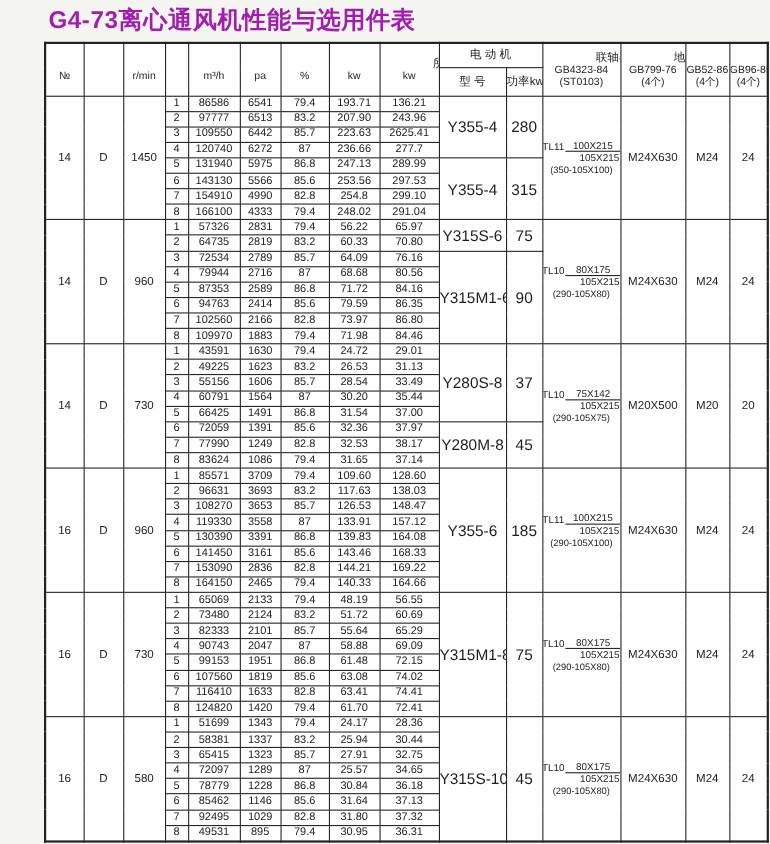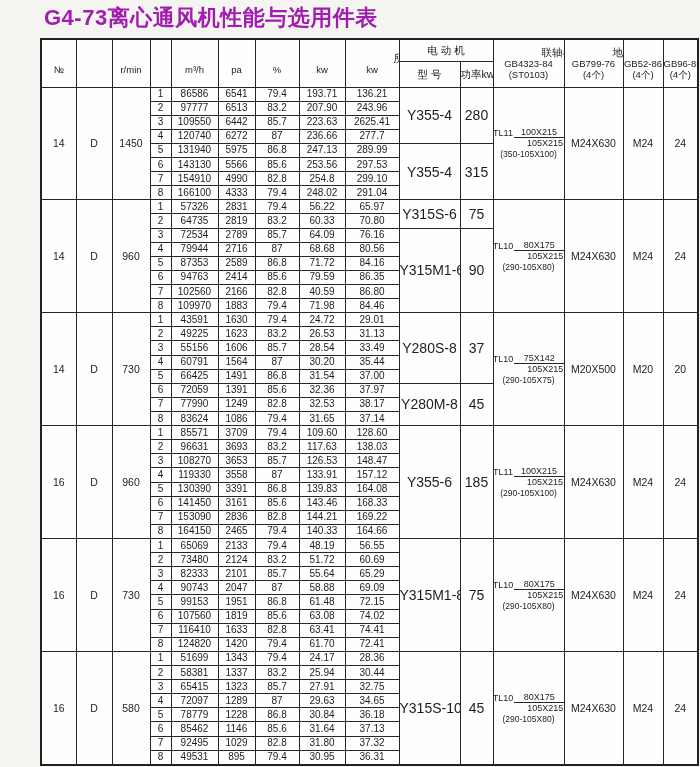--- a/index.html
+++ b/index.html
@@ -311,21 +311,21 @@
         <td>2414</td>
         <td>85.6</td>
         <td>79.59</td>
         <td>86.35</td>
       </tr>
       <tr>
         <td>7</td>
         <td>102560</td>
         <td>2166</td>
         <td>82.8</td>
-        <td>40.59</td>
+        <td>73.97</td>
         <td>86.80</td>
       </tr>
       <tr>
         <td>8</td>
         <td>109970</td>
         <td>1883</td>
         <td>79.4</td>
         <td>71.98</td>
         <td>84.46</td>
       </tr>
@@ -617,21 +617,21 @@
         <td>1323</td>
         <td>85.7</td>
         <td>27.91</td>
         <td>32.75</td>
       </tr>
       <tr>
         <td>4</td>
         <td>72097</td>
         <td>1289</td>
         <td>87</td>
-        <td>29.63</td>
+        <td>25.57</td>
         <td>34.65</td>
       </tr>
       <tr>
         <td>5</td>
         <td>78779</td>
         <td>1228</td>
         <td>86.8</td>
         <td>30.84</td>
         <td>36.18</td>
       </tr>

